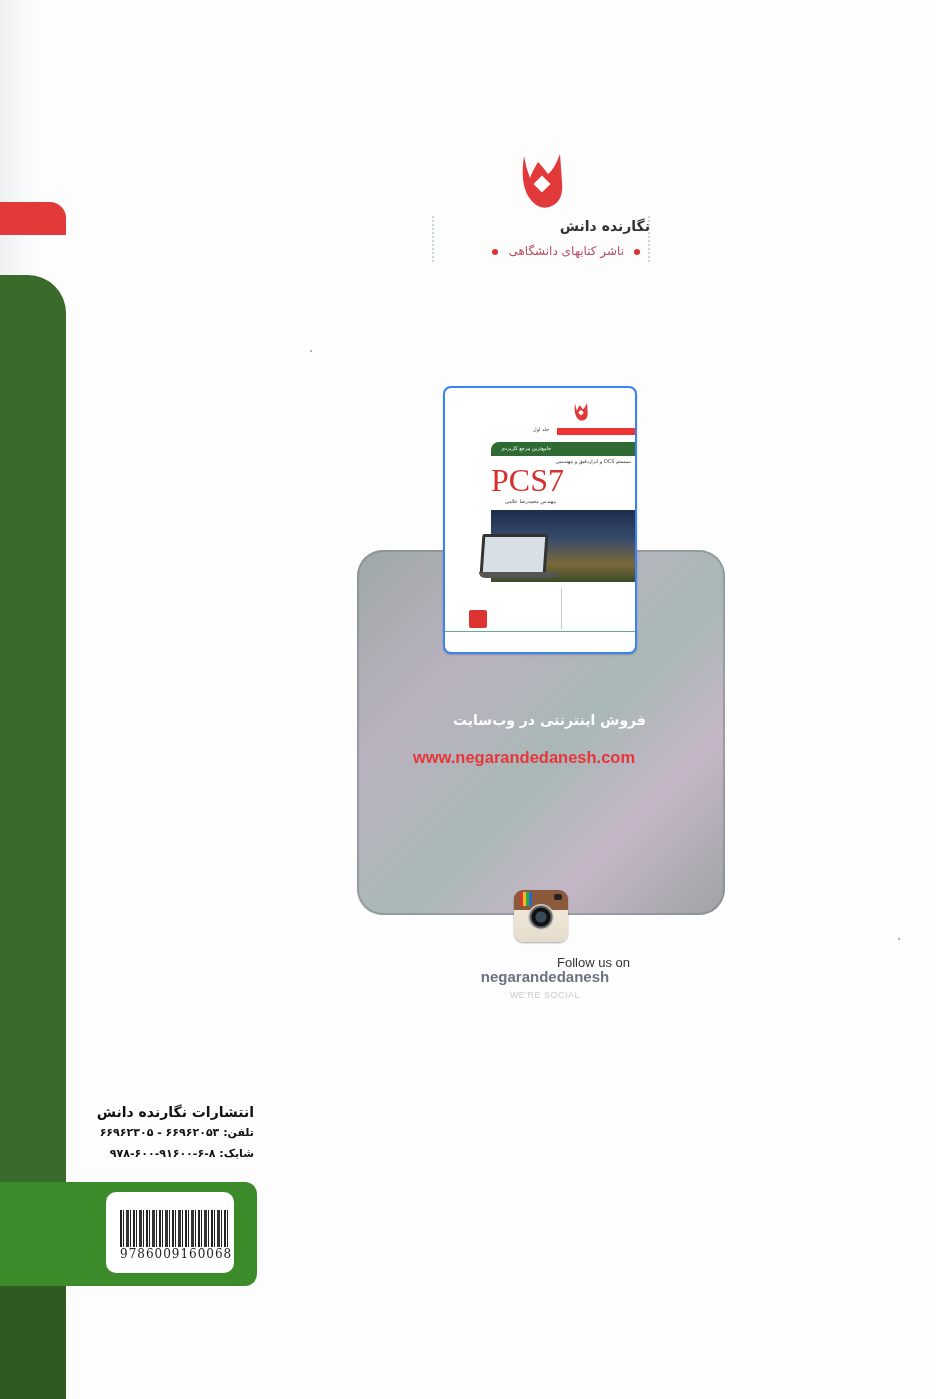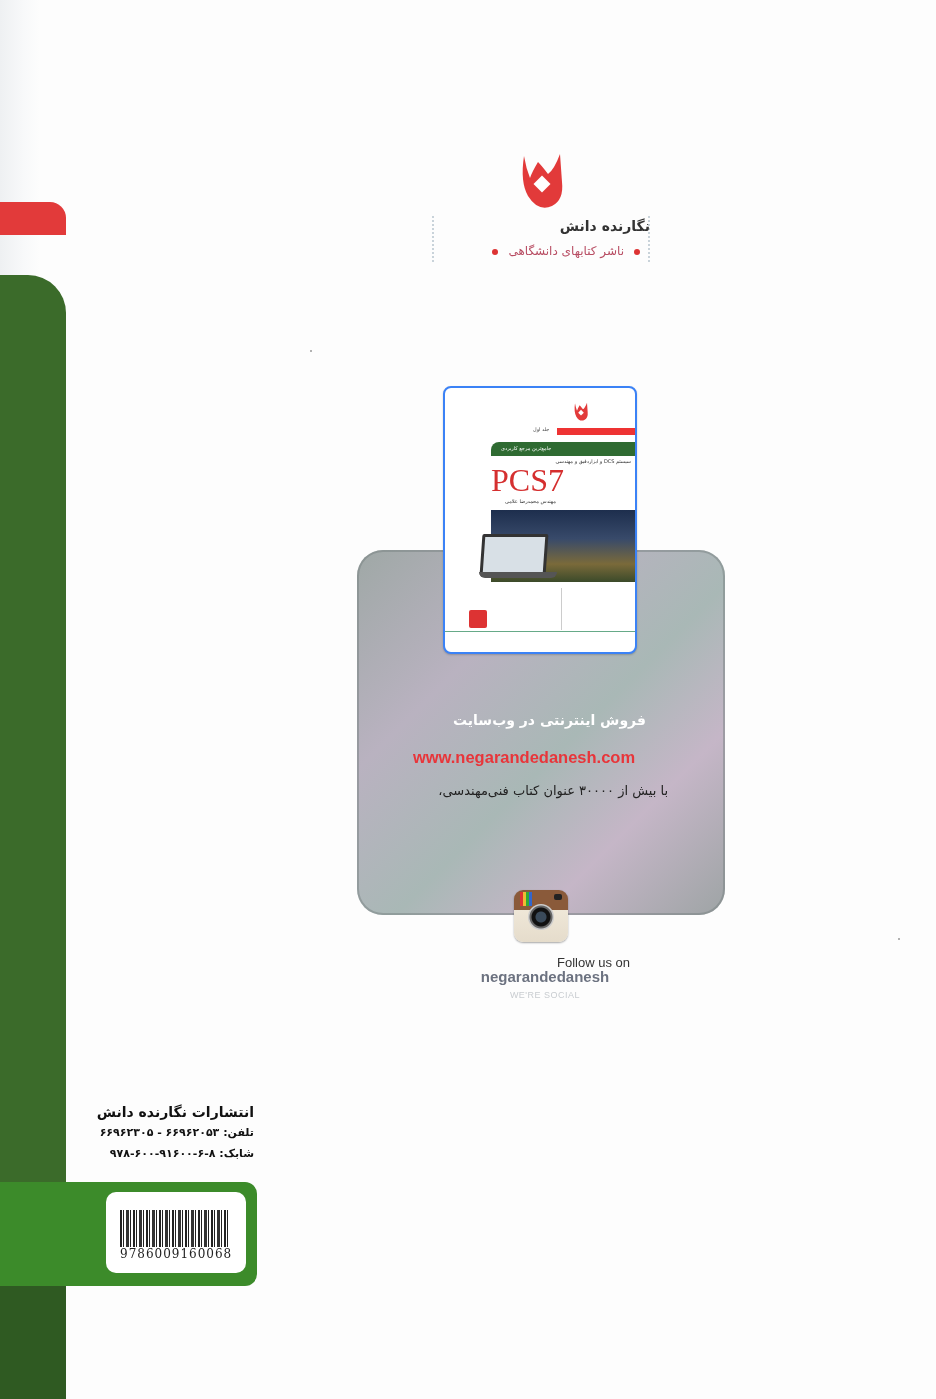--- a/index.html
+++ b/index.html
@@ -10,21 +10,21 @@
   }
   .left-shade { position:absolute; left:0; top:0; width:40px; height:1399px;
     background:linear-gradient(90deg,#eef0f2 0%, #f8f9fa 60%, rgba(255,255,255,0) 100%); }
   .red-tab { position:absolute; left:0; top:202px; width:66px; height:33px;
     background:#e23a3a; border-top-right-radius:16px; }
   .green-strip { position:absolute; left:0; top:275px; width:66px; height:1124px;
     background:#3b6b2a; border-top-right-radius:38px; }
   .green-strip-lower { position:absolute; left:0; top:1286px; width:66px; height:113px; background:#2f5a22; }
   .green-barcode-band { position:absolute; left:0; top:1182px; width:257px; height:104px;
     background:#3c8b2a; border-top-right-radius:12px; border-bottom-right-radius:12px; }
-  .barcode-box { position:absolute; left:106px; top:1192px; width:140px; height:81px;
+  .barcode-box { position:absolute; left:106px; top:1192px; width:128px; height:81px;
     background:#fff; border-radius:10px; }
   .barcode-bars { position:absolute; left:14px; top:18px; width:110px; height:40px;
     background:repeating-linear-gradient(90deg,#222 0 2px,#fff 2px 3px,#222 3px 4px,#fff 4px 6px,#333 6px 9px,#fff 9px 10px,#222 10px 11px,#fff 11px 13px); }
   .barcode-digits { position:absolute; left:12px; top:55px; font-family:"DejaVu Serif", serif;
     font-size:12px; color:#222; letter-spacing:1px; background:#fff; padding:0 2px; }
 
   .logo-area { position:absolute; left:432px; top:150px; width:218px; height:118px; }
   .logo-mark { position:absolute; left:86px; top:2px; width:48px; height:60px; }
   .dotted-rule { position:absolute; top:66px; width:2px; height:48px;
     background:repeating-linear-gradient(#c9d3da 0 2px, transparent 2px 4px); }
@@ -125,21 +125,20 @@
   <div class="book-laptop"></div>
   <div class="book-laptop-base"></div>
   <div class="book-vline"></div>
   <div class="book-pubicon"></div>
   <div class="book-hline"></div>
 </div>
 
 <div class="promo-heading" style="left:360px;right:290px;">فروش اینترنتی در وب‌سایت</div>
 <a class="promo-url">www.negarandedanesh.com</a>
 <div class="promo-desc">
-  <div>با بیش از ۳۰۰۰۰ عنوان کتاب فنی‌مهندسی،</div>
 </div>
 
 <div class="insta-icon">
   <div class="insta-rainbow"></div>
   <div class="insta-flash"></div>
   <div class="insta-lens"></div>
 </div>
 <div class="follow-text">Follow us on</div>
 <div class="follow-handle">negarandedanesh</div>
 <div class="social-text">WE'RE SOCIAL</div>

